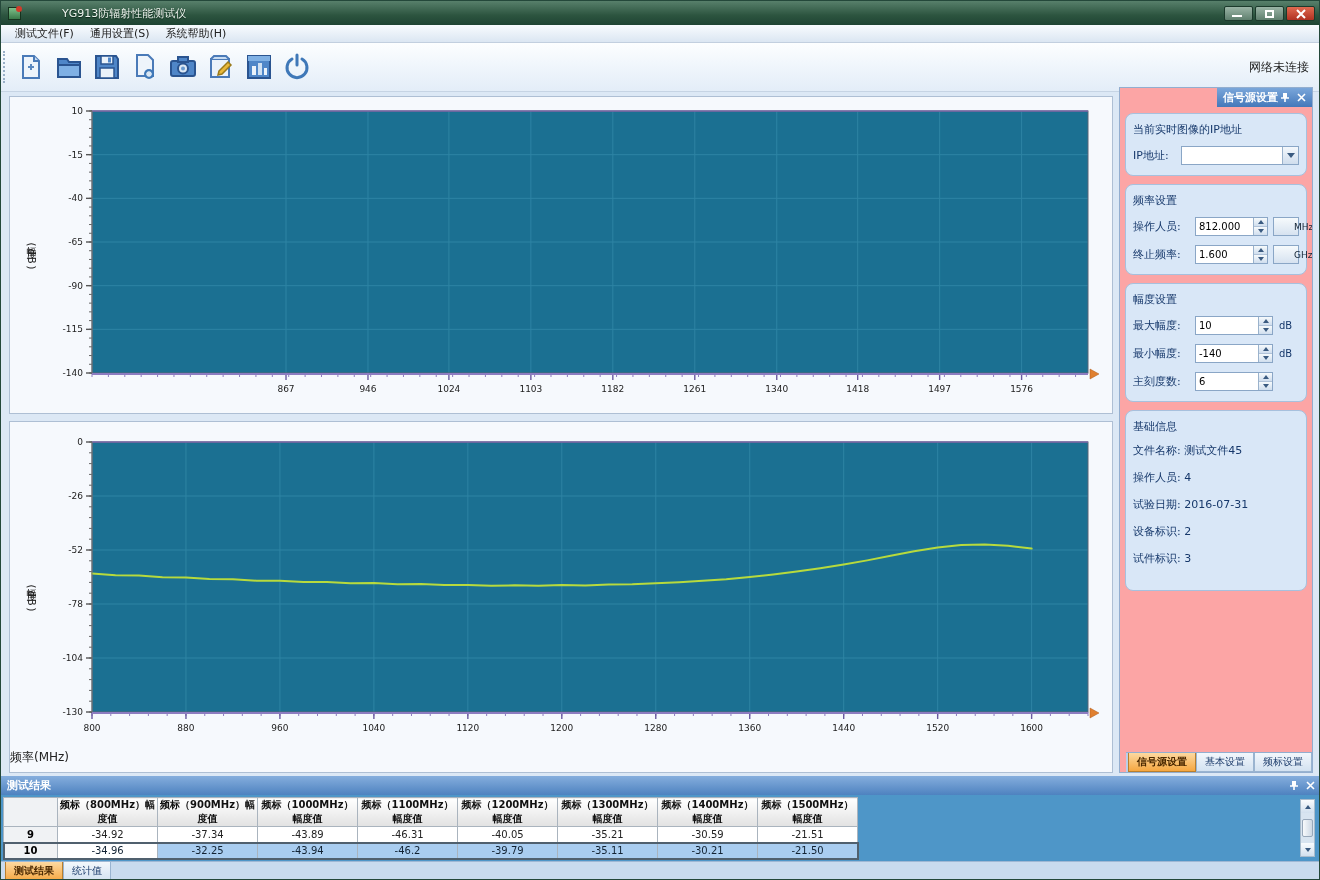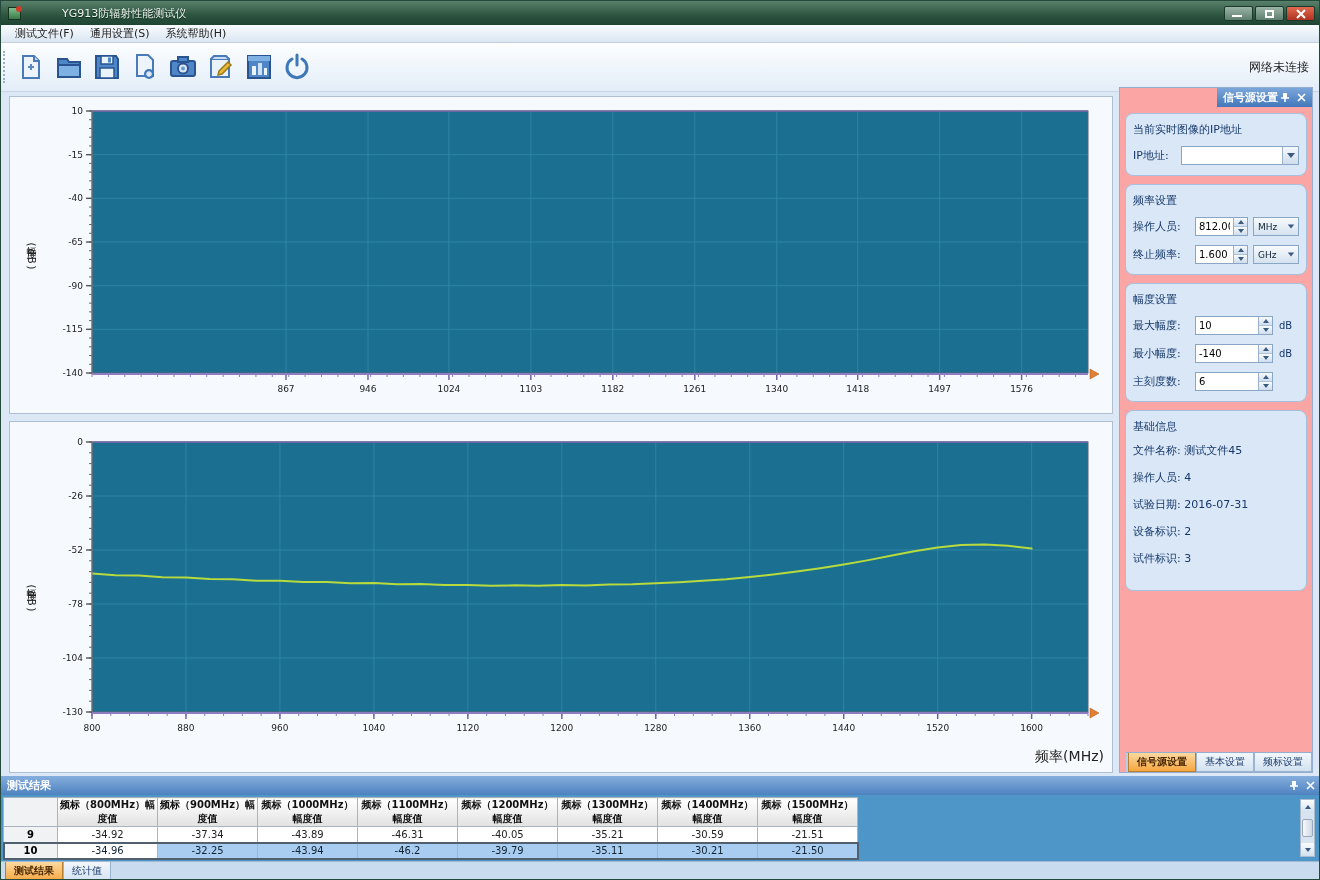--- a/index.html
+++ b/index.html
@@ -27,21 +27,21 @@
   .grip { width:5px; height:32px; margin:0 4px 0 2px; border-left:2px dotted #9ab0c8; }
   .tool-btn { width:38px; height:36px; display:flex; align-items:center; justify-content:center; cursor:pointer; border-radius:3px; }
   .net-status { margin-left:auto; font-size:12px; color:#222; padding-right:10px; }
 
   
   .main { position:absolute; top:82px; left:0; right:0; bottom:0; }
   .chart-panel { position:absolute; left:8px; width:1104px; background:#f6f9fd; border:1px solid #aebfd4; }
   #panel-top { top:13px; height:318px; }
   #panel-bottom { top:338px; height:352px; }
   .ylabel { position:absolute; left:14px; top:50%; transform:translateY(-50%); writing-mode:vertical-rl; font-size:10px; color:#222; letter-spacing:2px; }
-  .xlabel { position:absolute; left:0; right:8px; bottom:6px; text-align:right; font-size:14px; color:#222; }
+  .xlabel { position:absolute; left:0; right:8px; bottom:6px; text-align:left; font-size:12px; color:#222; }
   .chart-svg { display:block; }
 
   
   .sidebar { position:absolute; left:1118px; top:4px; width:194px; height:686px; background:#fca5a5; border:1px solid #93aecf; display:flex; flex-direction:column;align-items:flex-end; }
   .panel-titlebar { height:19px; background:linear-gradient(#7aa6da,#4478ba); color:#fff; font-size:11px; font-weight:bold; display:flex; align-items:center; padding:0 4px 0 6px; }
   .panel-titlebar .sp { margin-left:auto; display:flex; gap:4px; align-items:center; }
   .tb-ico { width:13px; height:13px; display:flex; align-items:center; justify-content:center; cursor:pointer; }
   .sidebar-body { flex:1; padding:6px 5px; overflow:hidden; }
   .groupbox { background:#d9e7f7; border:1px solid #a7c0dd; border-radius:8px; padding:8px 7px; margin-bottom:8px; }
   .group-label { font-size:11px; color:#16386b; margin-bottom:9px; }
@@ -51,21 +51,21 @@
   .combo { flex:1; height:19px; background:#fff; border:1px solid #8aa6c6; display:flex; }
   .combo .arrow-btn { margin-left:auto; width:16px; background:linear-gradient(#f4f8fc,#cfdded); border-left:1px solid #9ab2cc; display:flex; align-items:center; justify-content:center; cursor:pointer; }
   .tri-down { width:0; height:0; border-left:4px solid transparent; border-right:4px solid transparent; border-top:5px solid #3a5a80; }
   .spin-input { display:flex; height:19px; border:1px solid #8aa6c6; background:#fff; }
   .spin-input input { border:0; outline:0; width:100%; font-size:10px; padding:0 3px; font-family:"DejaVu Sans",sans-serif; }
   .spinner { width:14px; flex:none; display:flex; flex-direction:column; border-left:1px solid #9ab2cc; }
   .spinner span { flex:1; background:linear-gradient(#f6fafc,#d0deee); display:flex; align-items:center; justify-content:center; cursor:pointer; }
   .spinner span + span { border-top:1px solid #b0c2d8; }
   .tri-up-s { width:0; height:0; border-left:3px solid transparent; border-right:3px solid transparent; border-bottom:4px solid #3a5a80; }
   .tri-down-s { width:0; height:0; border-left:3px solid transparent; border-right:3px solid transparent; border-top:4px solid #3a5a80; }
-  .unit-select { width:46px; height:19px; margin-left:5px; background:linear-gradient(#f6fafc,#d6e2f0); border:1px solid #8aa6c6; display:flex; align-items:center; font-size:9px; color:#123; padding-left:4px; cursor:pointer; flex:none; }
+  .unit-select { width:26px; height:19px; margin-left:5px; background:linear-gradient(#f6fafc,#d6e2f0); border:1px solid #8aa6c6; display:flex; align-items:center; font-size:9px; color:#123; padding-left:20px; cursor:pointer; flex:none; }
   .unit-select .tri-down { margin-left:auto; margin-right:3px; transform:scale(.8); }
   .unit-text { font-size:10px; color:#16386b; margin-left:6px; }
   .info-line { font-size:11px; color:#16386b; margin-bottom:12px; }
   .side-tabs { height:20px; display:flex; background:#b9cfe9; border-top:1px solid #93aecf; padding-left:2px; }
   .tab { font-size:10px; padding:2px 8px 0; border:1px solid #9ab4d0; border-top:0; background:linear-gradient(#f2f7fc,#d3e2f1); color:#1a3a6a; cursor:pointer; white-space:nowrap; }
   .tab.active { background:linear-gradient(#fdd9a0,#f5a741); border-color:#b97f2e; color:#4a2800; font-weight:bold; }
 
   
   .dock { position:absolute; left:0; top:693px; width:1320px; height:105px; background:#4e96c8; }
   .dock .panel-titlebar { background:linear-gradient(#85aedd,#4e82c0); }

